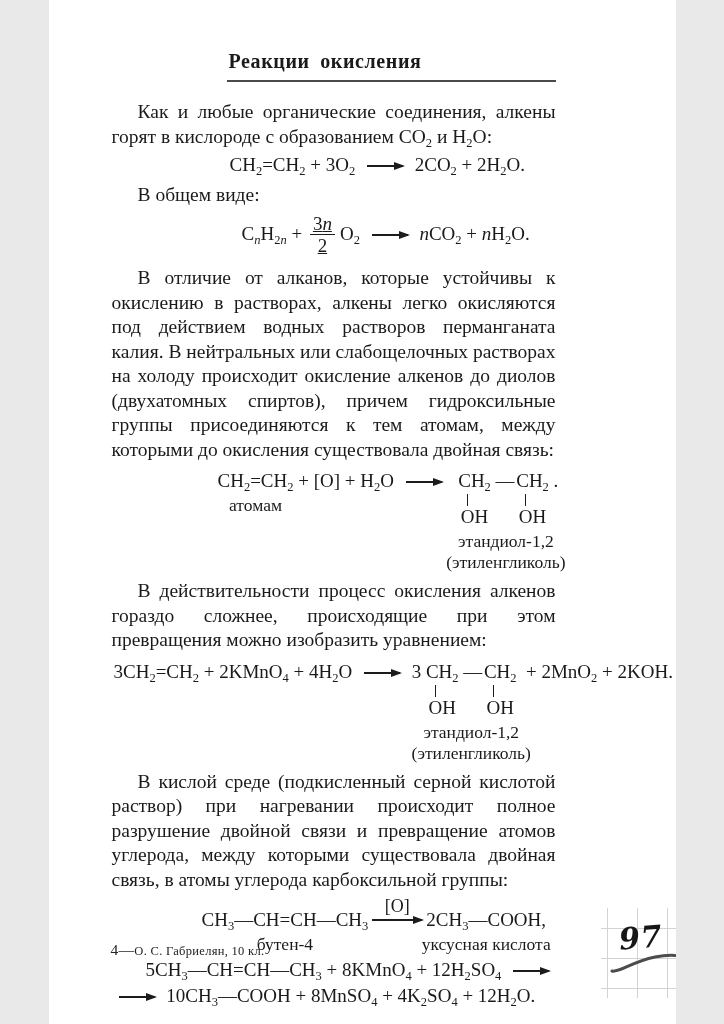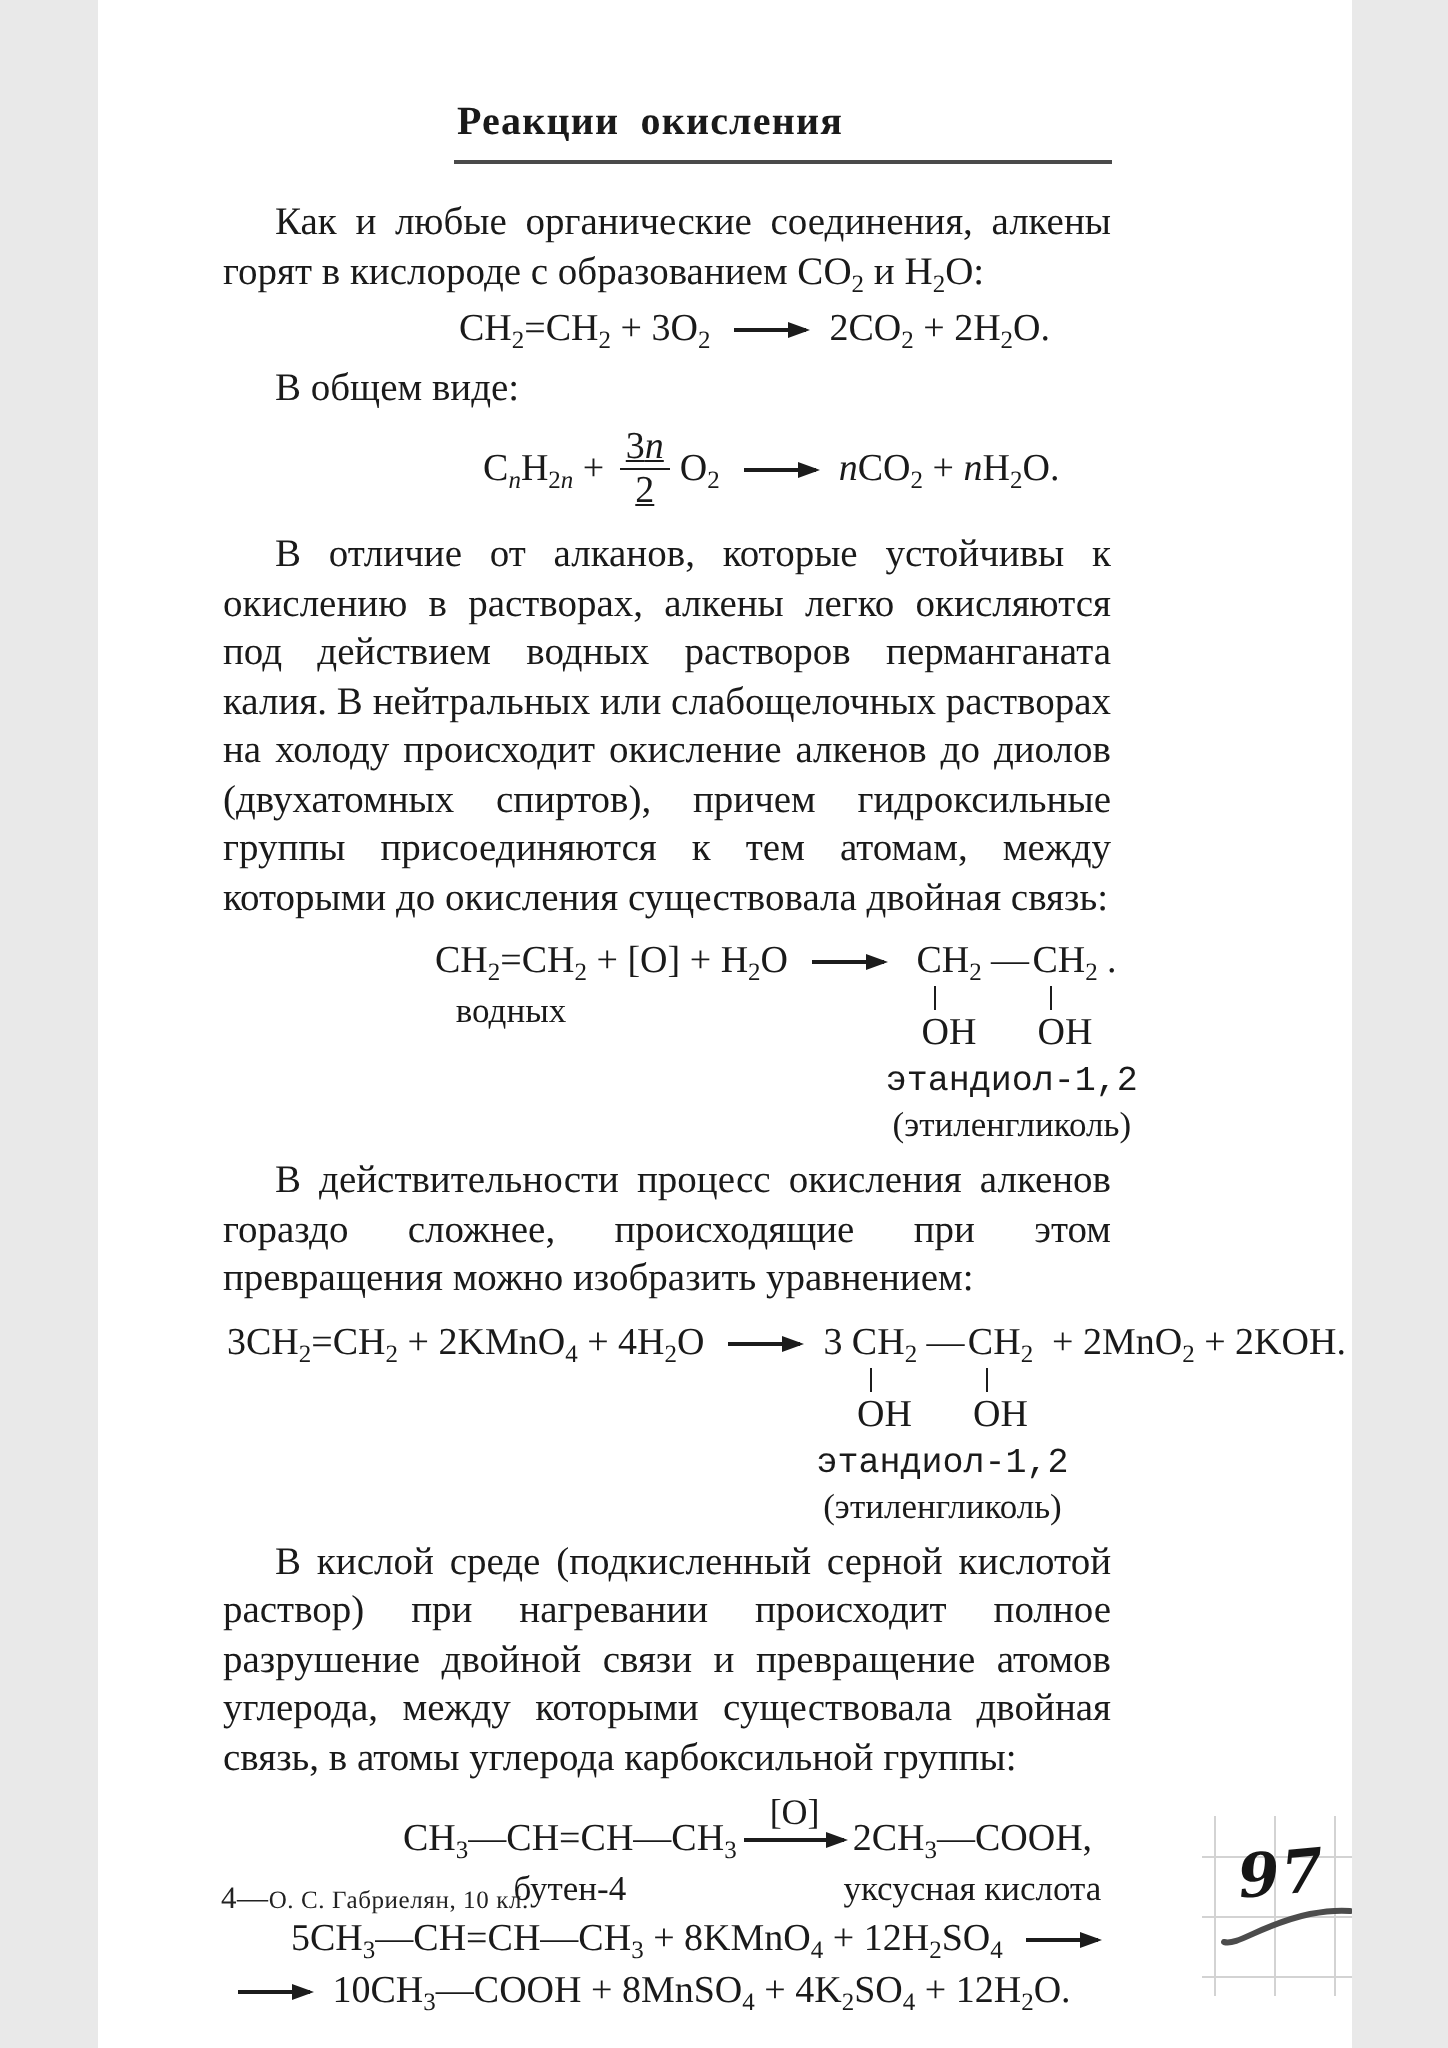--- a/index.html
+++ b/index.html
@@ -53,21 +53,21 @@
   .drow{display:flex;align-items:baseline;}
   .dcol{display:inline-block;min-width:42px;text-align:center;}
   .ddash{display:inline-block;width:16px;text-align:center;}
   .drow.bonds{height:13px;line-height:13px;align-items:flex-start;}
   .vbond{display:inline-block;width:1.5px;height:12px;background:#1c1c1c;margin-right:14px;}
   .drow.ohs{line-height:21px;}
   .dcap{
     position:absolute;left:50%;transform:translateX(-50%);white-space:nowrap;
     font-size:17.5px;line-height:21px;
   }
-  .dcap.c1{top:62px;font-family:Liberation Mono, monospace;} .dcap.c2{top:83px;}
+  .dcap.c1{top:62px;} .dcap.c2{top:83px;}
   .eq.hang{margin-bottom:52px;} 
   .eq.hang-sm{margin-bottom:26px;}
   
   .arrO{display:inline-block;text-align:center;vertical-align:top;position:relative;top:-11px;margin:0 4px;}
   .arrO .over{display:block;font-size:18px;line-height:19px;}
   .arrO .arr{display:block;width:50px;margin:3px auto 0;}
   
   .imprint{position:absolute;left:62px;top:941px;font-size:12.5px;letter-spacing:.3px;color:#222;}
   .imprint .inum{font-size:15.5px;}
   .pnum-grid{
@@ -99,21 +99,21 @@
 
     <p class="para sp4">В общем виде:</p>
 
     <div class="eq" style="margin-left:130px;margin-top:6px;margin-bottom:8px">
       <span>C<sub><i>n</i></sub>H<sub>2<i>n</i></sub> + </span><span class="frac"><span class="num">3<i>n</i></span><span class="den">2</span></span><span>O<sub>2</sub> <span class="arr"></span> <i>n</i>CO<sub>2</sub> + <i>n</i>H<sub>2</sub>O.</span>
     </div>
 
     <p class="para">В отличие от алканов, которые устойчивы к окислению в растворах, алкены легко окисляются под действием водных растворов перманганата калия. В нейтральных или слабощелочных растворах на холоду происходит окисление алкенов до диолов (двухатомных спиртов), причем гидроксильные группы присоединяются к тем атомам, между которыми до окисления существовала двойная связь:</p>
 
     <div class="eq hang" style="margin-left:106px;margin-top:7px">
-      <span class="stack"><span class="sline">CH<sub>2</sub>=CH<sub>2</sub></span><span class="scap">водных</span></span><span> + [O] + H<sub>2</sub>O <span class="arr"></span> </span><span class="diol">
+      <span class="stack"><span class="sline">CH<sub>2</sub>=CH<sub>2</sub></span><span class="scap">атомам</span></span><span> + [O] + H<sub>2</sub>O <span class="arr"></span> </span><span class="diol">
         <span class="drow">
             <span class="dcol">CH<sub>2</sub></span>
             <span class="ddash">—</span>
             <span class="dcol">CH<sub>2</sub></span>
             <span>.</span>
           </span>
         <span class="drow bonds">
             <span class="dcol"><span class="vbond"></span></span>
             <span class="ddash"></span>
             <span class="dcol"><span class="vbond"></span></span>

